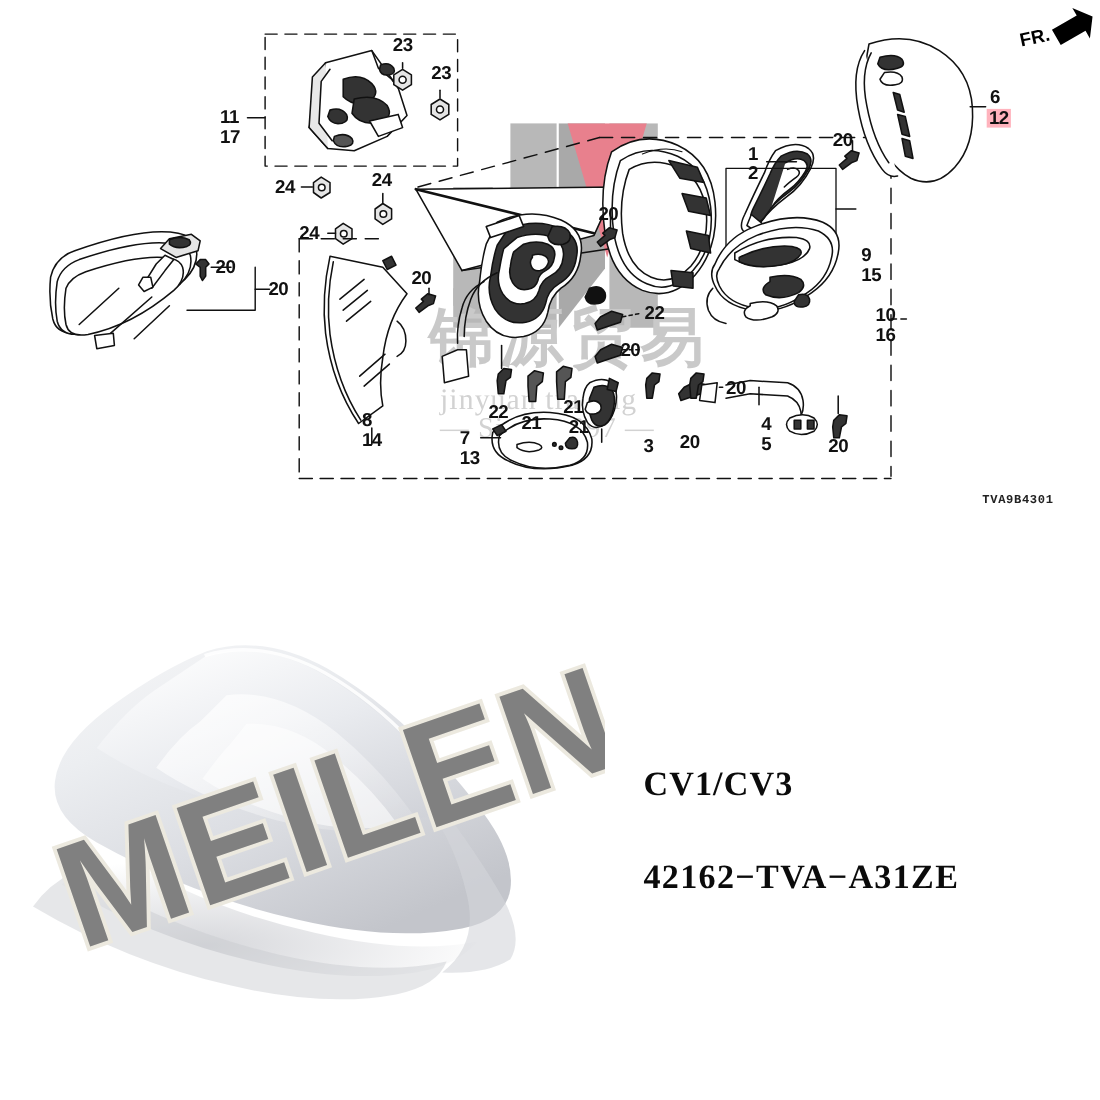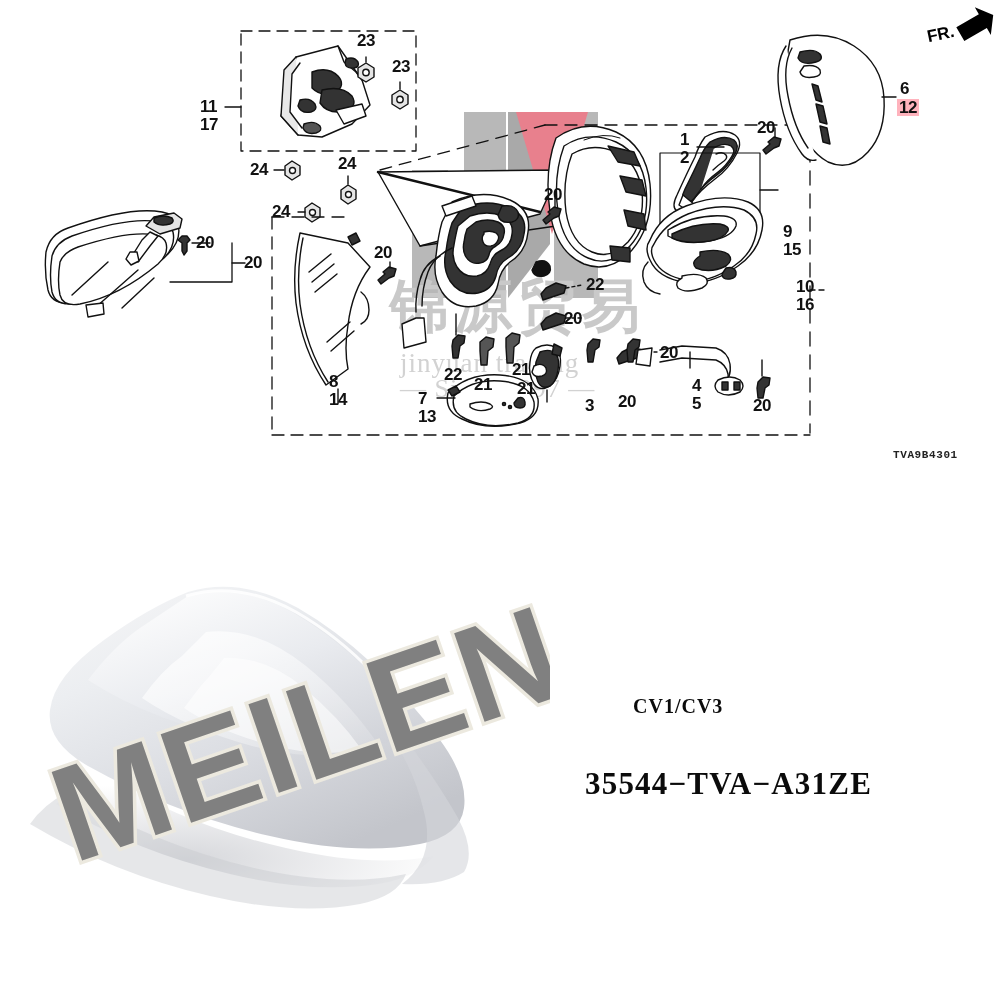--- a/index.html
+++ b/index.html
@@ -104,21 +104,21 @@
     width: 520px; height: 380px;
     pointer-events: none;
   }
 
   #part-text {
     position: absolute; left: 585px; top: 195px;
     font-family: "Liberation Serif", serif;
     font-weight: bold;
     color: #0b0b0b;
   }
-  #part-model { font-size: 20px; letter-spacing: 1px; margin-left: 48px; }
+  #part-model { font-size: 31px; letter-spacing: 1px; }
   #part-number { font-size: 31px; letter-spacing: 1.2px; margin-top: 48px; }
 </style>
 </head>
 <body>
 
 <div id="page">
 
   <div id="diagram">
 
     <div id="jy-watermark">
@@ -470,17 +470,17 @@
     </svg>
 
     <svg id="meileng-wm" viewBox="0 0 520 380">
       <g transform="rotate(-19 260 200)">
         <text x="20" y="232" font-family="&quot;Liberation Sans&quot;, sans-serif" font-size="136" font-weight="bold" letter-spacing="2" fill="#808080" stroke="#ece9df" stroke-width="7" paint-order="stroke fill">MEILENG</text>
       </g>
     </svg>
 
     <div id="part-text">
       <div id="part-model">CV1/CV3</div>
-      <div id="part-number">35544−TVA−A31ZE</div>
+      <div id="part-number">42162−TVA−A31ZE</div>
     </div>
   </div>
 
 </div>
 
 </body></html>

